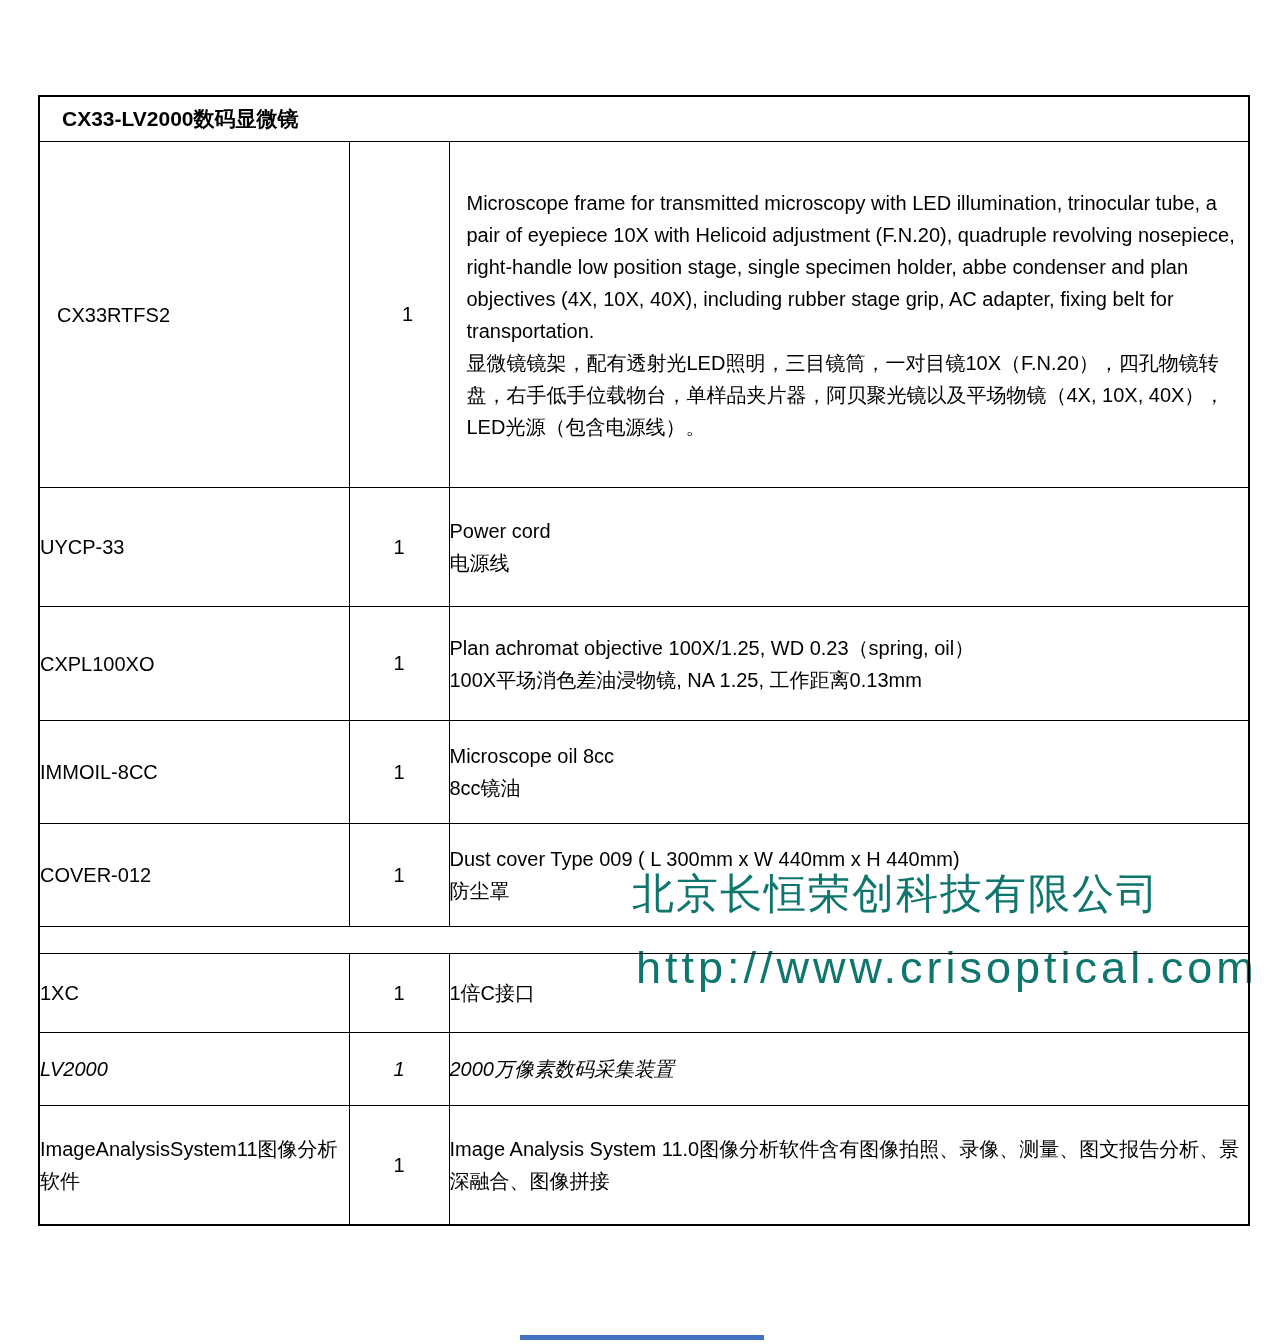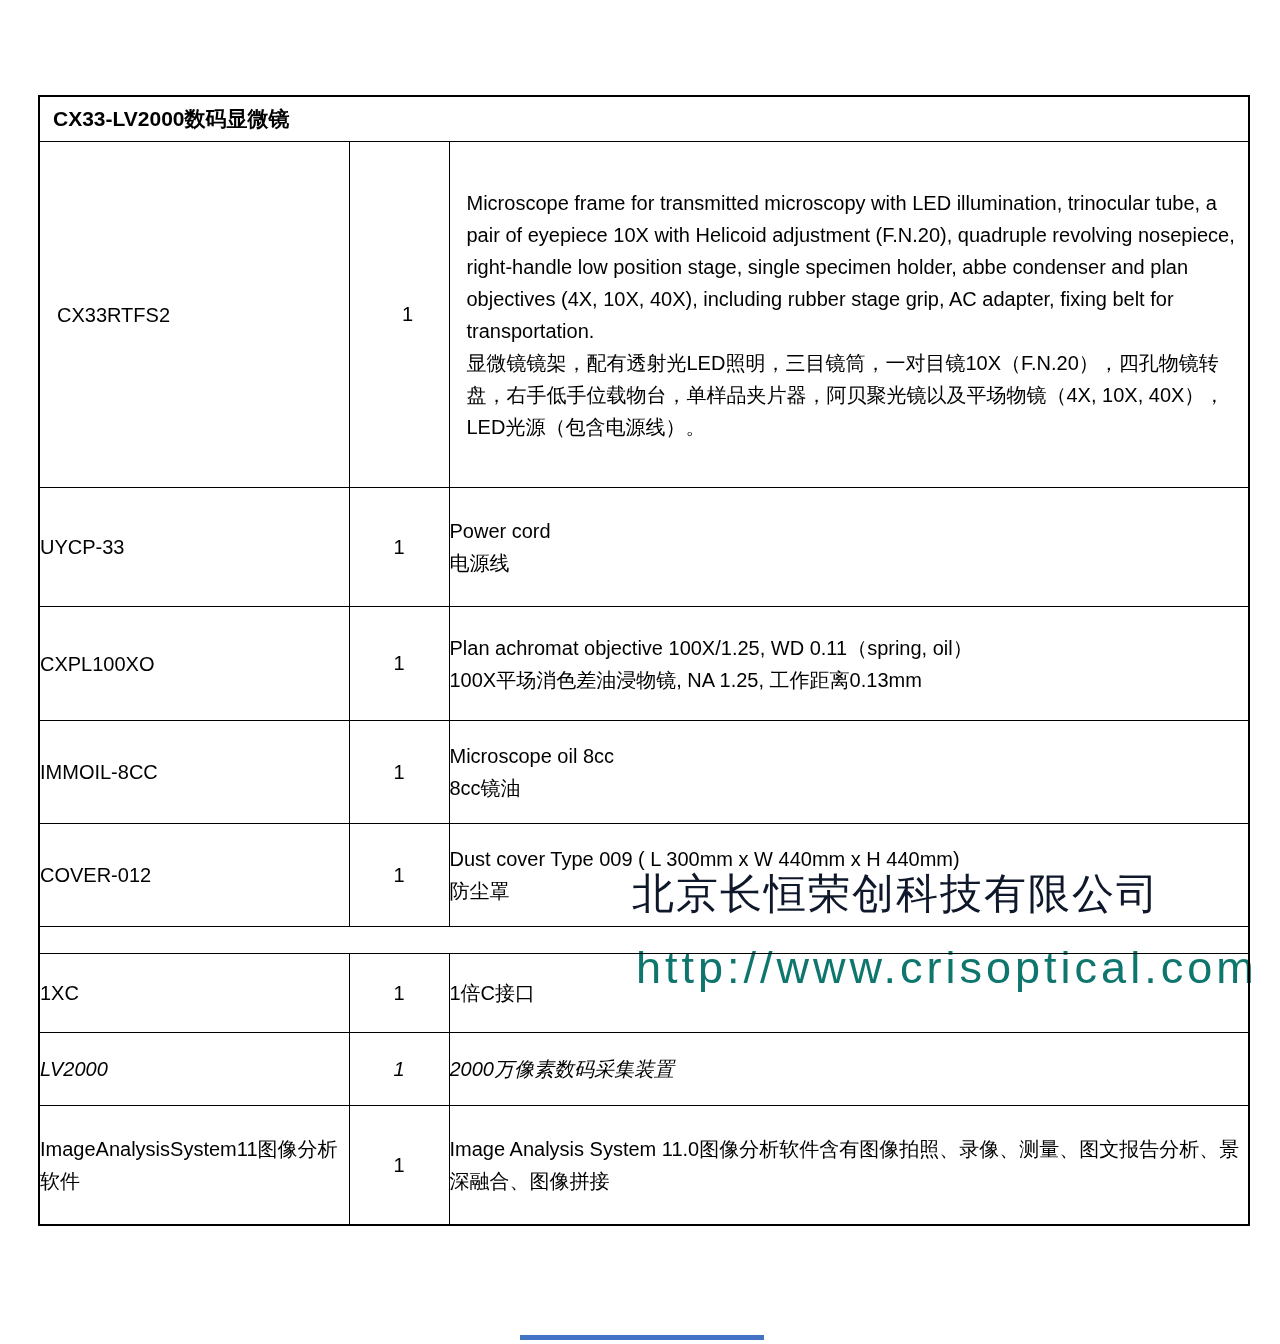--- a/index.html
+++ b/index.html
@@ -58,21 +58,21 @@
     word-wrap: break-word;
   }
   col.c-model { width: 310px; }
   col.c-qty   { width: 100px; }
   col.c-desc  { width: 800px; }
 
   tr.header-row td {
     font-weight: bold;
     font-size: 21px;
     height: 44px;
-    padding-left: 13px;
+    padding-left: 22px;
   }
   td.model-cell {
     padding-left: 22px;
     padding-right: 14px;
     line-height: 32px;
   }
   td.qty-cell {
     text-align: center;
   }
   td.desc-cell {
@@ -96,21 +96,21 @@
     left: 520px;
     top: 1335px;
     width: 244px;
     height: 5px;
     z-index: 2;
   }
 </style>
 </head>
 <body>
 
-<div class="watermark wm-company" style="color: #0f172a;">北京长恒荣创科技有限公司</div>
+<div class="watermark wm-company" style="color: #0f766e;">北京长恒荣创科技有限公司</div>
 <div class="watermark wm-url" style="color: #0f766e;">http://www.crisoptical.com</div>
 
 <table class="spec">
   <colgroup>
     <col class="c-model">
     <col class="c-qty">
     <col class="c-desc">
   </colgroup>
   <tbody>
     <tr class="header-row">
@@ -132,21 +132,21 @@
       <td class="desc-cell">
         <div>Power cord</div>
         <div>电源线</div>
       </td>
     </tr>
 
     <tr class="r2">
       <td class="model-cell">CXPL100XO</td>
       <td class="qty-cell">1</td>
       <td class="desc-cell">
-        <div>Plan achromat objective 100X/1.25, WD 0.11（spring, oil）</div>
+        <div>Plan achromat objective 100X/1.25, WD 0.23（spring, oil）</div>
         <div>100X平场消色差油浸物镜, NA 1.25, 工作距离0.13mm</div>
       </td>
     </tr>
 
     <tr class="r3">
       <td class="model-cell">IMMOIL-8CC</td>
       <td class="qty-cell">1</td>
       <td class="desc-cell">
         <div>Microscope oil 8cc</div>
         <div>8cc镜油</div>

